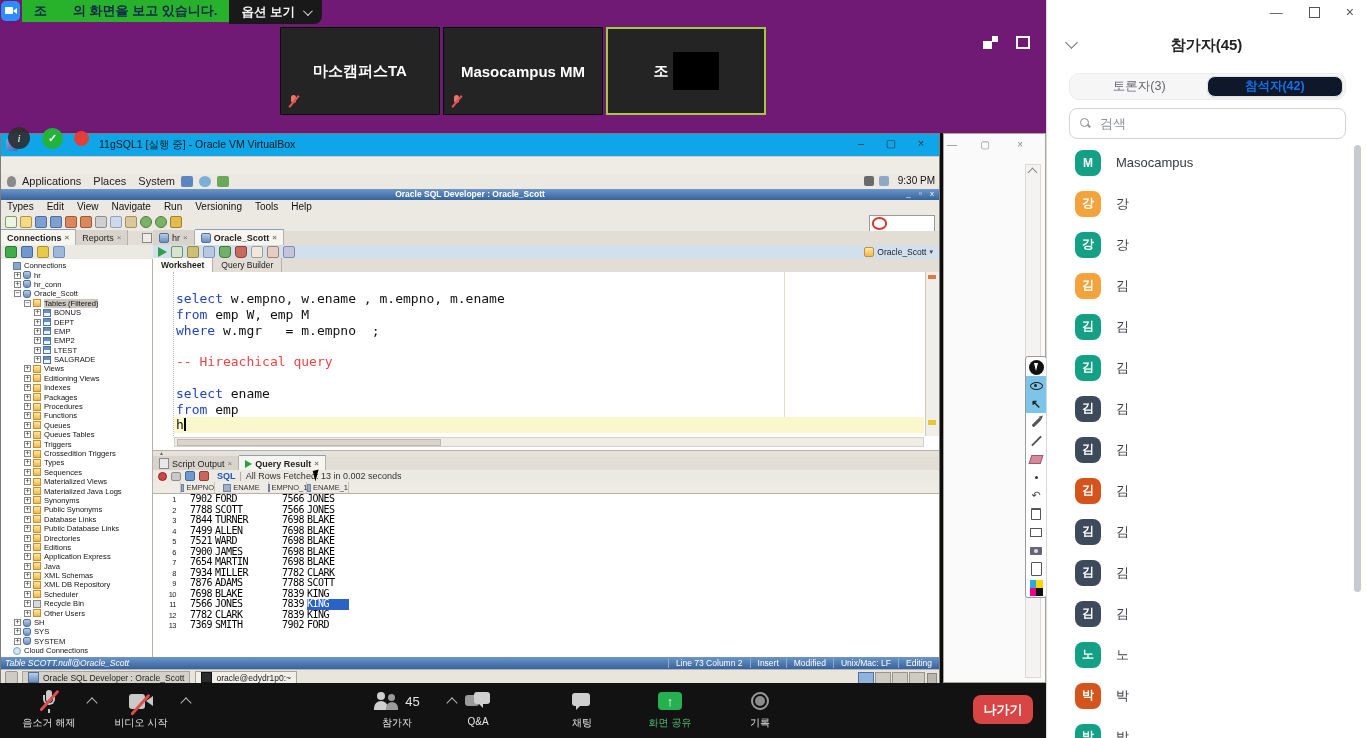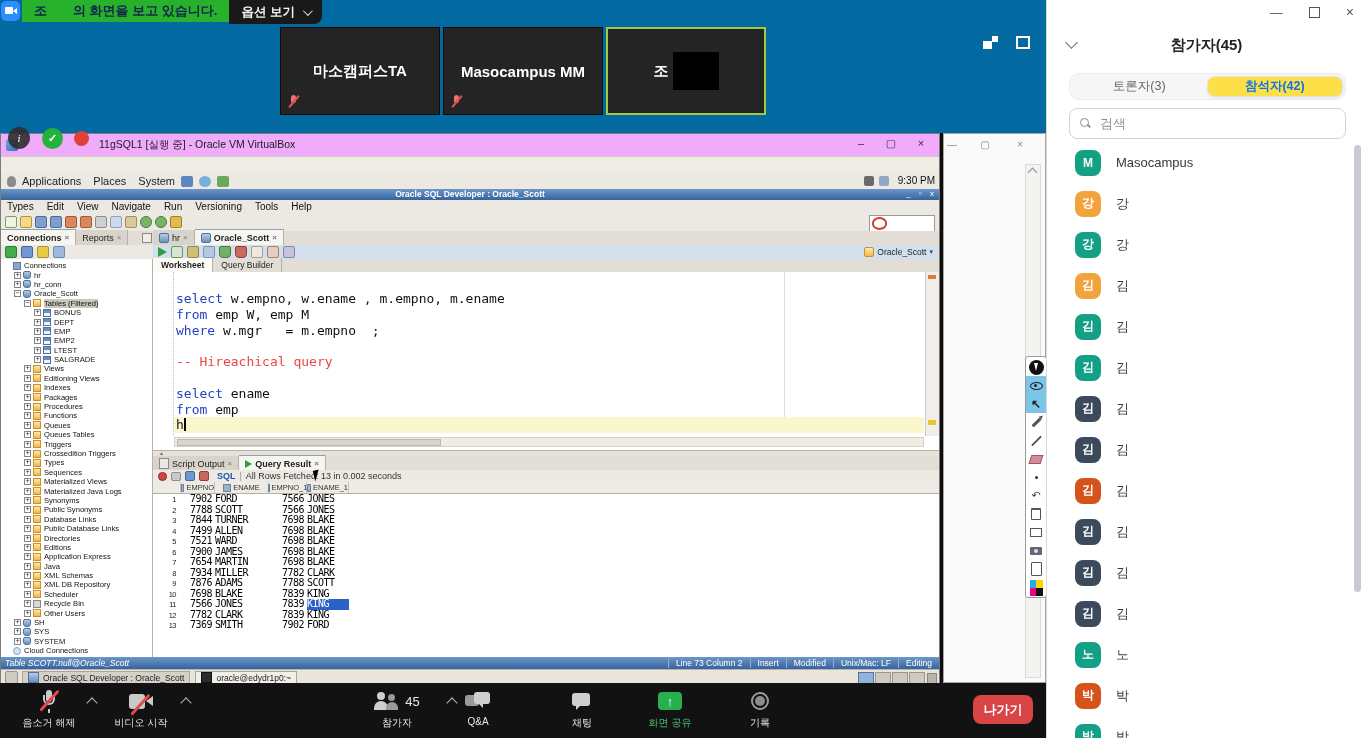--- a/index.html
+++ b/index.html
@@ -10,21 +10,21 @@
   #banner{position:absolute;left:0;top:0;height:24px;z-index:40;display:flex;align-items:flex-start;}
   #cam-chip{width:19px;height:20px;margin:1px 2px 0 1px;background:#2d8cff;border-radius:5px;position:relative;}
   #cam-chip .b{position:absolute;left:4px;top:6px;width:8px;height:7px;background:#fff;border-radius:1px;}
   #cam-chip .t{position:absolute;left:12px;top:7px;width:0;height:0;border-right:4px solid #fff;border-top:3px solid transparent;border-bottom:3px solid transparent;}
   #banner-green{height:22px;background:#28b22b;display:flex;align-items:center;padding:0 12px;color:#12264d;font-size:13px;font-weight:bold;}
   #banner-gap{display:inline-block;width:26px;}
   #banner-opt{height:24px;background:#191919;color:#f2f2f2;font-size:12.5px;font-weight:bold;display:flex;align-items:center;padding:0 12px;border-radius:0 0 8px 0;}
   #banner-opt .chev{margin-left:8px;width:6px;height:6px;border-right:1.5px solid #ddd;border-bottom:1.5px solid #ddd;transform:rotate(45deg) translateY(-2px);}
 
   
-  #strip{position:absolute;left:0;top:0;width:1046px;height:133px;background:#0369a1;}
+  #strip{position:absolute;left:0;top:0;width:1046px;height:133px;background:#701a75;}
   .tile{position:absolute;top:27px;width:160px;height:88px;background:#242424;border:1px solid #0a0a0a;box-sizing:border-box;display:flex;align-items:center;justify-content:center;}
   .tile.active{border:2px solid #a5c83f;}
   .tname{color:#fff;font-size:15px;font-weight:bold;display:flex;align-items:center;}
   .redact{width:46px;height:38px;background:#000;margin-left:4px;}
   .tmic{position:absolute;left:8px;bottom:7px;width:9px;height:12px;background:#e0652f00;}
   .tmic .cap{position:absolute;left:2px;top:0;width:5px;height:8px;background:#e8766d;border-radius:2.5px;}
   .tmic .sl{position:absolute;left:3.5px;top:-1px;width:2px;height:15px;background:#e05252;transform:rotate(40deg);}
   .viewico{position:absolute;top:36px;z-index:30;}
   #ico-gallery{left:983px;width:15px;height:13px;}
   #ico-gallery .a{position:absolute;left:0;bottom:0;width:9px;height:8px;background:#fff;}
@@ -34,21 +34,21 @@
   #ico-fs .c1{left:0;top:0;border-right:none;border-bottom:none;}
   #ico-fs .c2{right:0;top:0;border-left:none;border-bottom:none;}
   #ico-fs .c3{left:0;bottom:0;border-right:none;border-top:none;}
   #ico-fs .c4{right:0;bottom:0;border-left:none;border-top:none;}
 
   
   #shared{position:absolute;left:0;top:133px;width:1046px;height:550px;background:#0c0c0c;}
 
   
   #vbwin{position:absolute;left:0;top:0;width:940px;height:550px;background:#efece6;border:1px solid #7c7c7c;box-sizing:border-box;}
-  #vbtitle{position:absolute;left:0;top:0;right:0;height:22px;background:#f0abfc;border-bottom:1px solid #cfcbc2;}
+  #vbtitle{position:absolute;left:0;top:0;right:0;height:22px;background:#0ea5e9;border-bottom:1px solid #cfcbc2;}
   #vbtitle .vbico{position:absolute;left:5px;top:5px;width:12px;height:12px;background:linear-gradient(135deg,#79a7e0,#3a6cb0);border-radius:2px;}
   #vbtitle .ttl{position:absolute;left:98px;top:4px;font-size:10.5px;color:#1b1b1b;}
   .winctl{position:absolute;top:3px;font-size:11px;color:#333;width:24px;text-align:center;}
   #vbmenu{position:absolute;left:0;top:22px;right:0;height:17px;display:flex;align-items:center;padding-left:8px;gap:16px;font-size:11px;color:#222;background:#efece6;}
   #gpanel{position:absolute;left:0;top:39px;right:0;height:16px;background:#ece9e2;border-bottom:1px solid #b9b5ac;display:flex;align-items:center;font-size:11px;color:#1d1d1d;}
   #gpanel .foot{width:9px;height:11px;background:#8a8a8a;border-radius:50% 50% 40% 40%;margin:0 6px 0 6px;}
   #gmenu{display:flex;gap:12px;}
   .gico{width:12px;height:11px;border-radius:2px;margin-left:6px;}
   #gtray{position:absolute;right:4px;top:2px;display:flex;align-items:center;gap:5px;}
   .trico{width:10px;height:10px;border-radius:2px;}
@@ -249,21 +249,21 @@
   
   #ppanel{position:absolute;left:1046px;top:0;width:320px;height:738px;background:#fff;border-left:1px solid #d8d8d8;box-sizing:border-box;}
   #pwctl{position:absolute;right:12px;top:4px;display:flex;gap:26px;align-items:center;color:#555;}
   #pwctl .mn{font-size:13px;}
   #pwctl .mx{width:9px;height:9px;border:1.3px solid #555;}
   #pwctl .cl{font-size:14px;}
   #pchev{position:absolute;left:20px;top:38px;width:8px;height:8px;border-right:1.8px solid #666;border-bottom:1.8px solid #666;transform:rotate(45deg);}
   #ptitle{position:absolute;left:0;top:36px;width:100%;text-align:center;font-size:15px;font-weight:bold;color:#222;}
   #ptabs{position:absolute;left:22px;top:73px;width:277px;height:27px;background:#f6f6f7;border:1px solid #ececee;border-radius:10px;display:flex;padding:2px;box-sizing:border-box;}
   .ptab{flex:1;display:flex;align-items:center;justify-content:center;font-size:12.5px;color:#63666d;border-radius:8px;}
-  .ptab.active{background:#fde047;color:#0e72ed;border:1px solid #e4e4e8;box-shadow:0 1px 2px rgba(0,0,0,.08);font-weight:bold;}
+  .ptab.active{background:#0f172a;color:#0e72ed;border:1px solid #e4e4e8;box-shadow:0 1px 2px rgba(0,0,0,.08);font-weight:bold;}
   #psearch{position:absolute;left:22px;top:108px;width:277px;height:31px;border:1px solid #d0d3d8;border-radius:8px;box-sizing:border-box;display:flex;align-items:center;background:#fff;}
   #psearch .mag{position:relative;width:11px;height:11px;margin:0 7px 0 10px;}
   #psearch .mag .o{position:absolute;left:0;top:0;width:7px;height:7px;border:1.5px solid #8a8f98;border-radius:50%;}
   #psearch .mag .h{position:absolute;left:7px;top:7px;width:4px;height:1.5px;background:#8a8f98;transform:rotate(45deg);}
   #psearch input{border:none;outline:none;font-size:13px;color:#333;width:220px;font-family:"Liberation Sans",sans-serif;background:transparent;}
   #psearch input::placeholder{color:#8a8f98;}
   #plist{position:absolute;left:0;top:142px;width:306px;height:596px;overflow:hidden;}
   .prow{display:flex;align-items:center;height:41px;padding-left:28px;}
   .pav{width:26px;height:26px;border-radius:8px;color:#fff;font-size:12px;font-weight:bold;display:flex;align-items:center;justify-content:center;flex:none;}
   .pname{margin-left:15px;font-size:13px;color:#37393f;}

